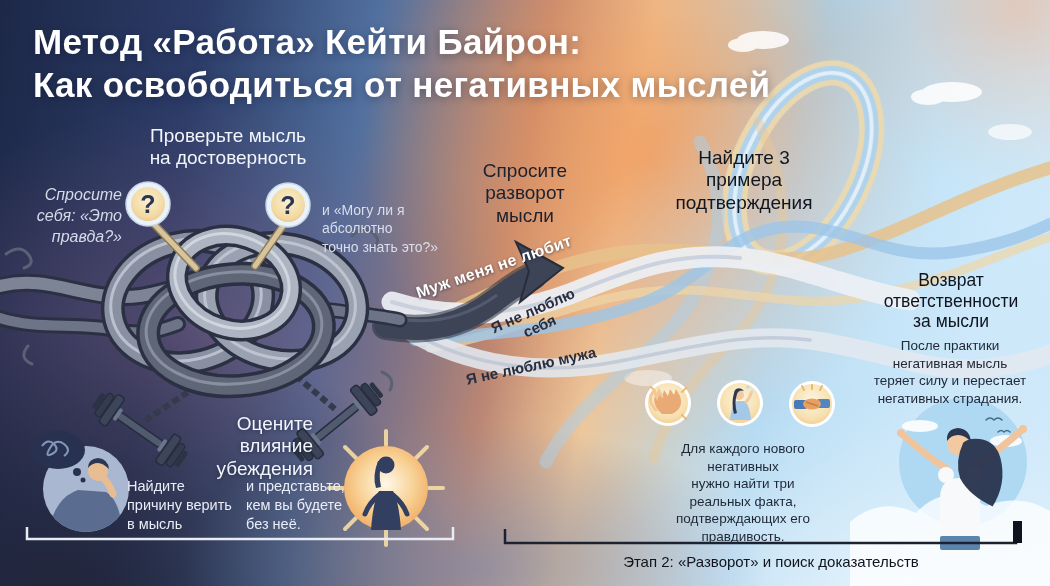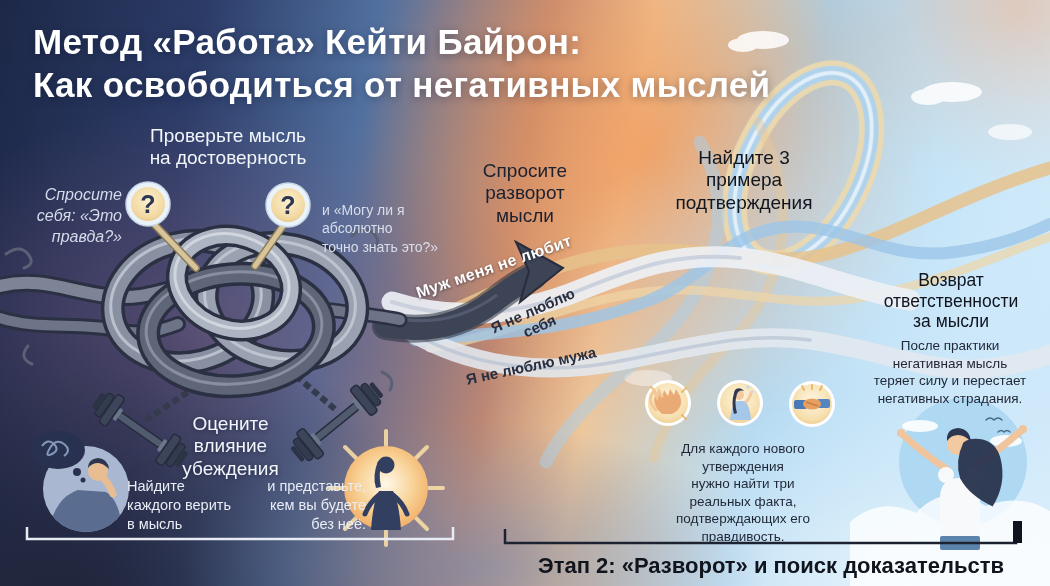--- a/index.html
+++ b/index.html
@@ -24,29 +24,29 @@
   #title { left:33px; top:20px; width:920px; font-size:35px; font-weight:700; line-height:1.24;
            color:#ffffff; letter-spacing:.3px; text-shadow:0 2px 8px rgba(10,20,45,.35); }
   #verify-heading { left:128px; top:125px; width:200px; font-size:19px; color:#f2f5fa; }
   #ask-left  { left:30px;  top:184px; width:92px;  font-size:16px; color:#d4dae8; text-align:right; line-height:1.32;font-style:italic; }
   #ask-right { left:322px; top:185px; width:130px; font-size:14px; color:#d8deea; line-height:1.32;margin-top:16px; }
   #turnaround-heading { left:450px; top:160px; width:150px; font-size:19px; color:#1b2130; }
   #examples-heading   { left:655px; top:147px; width:178px; font-size:19px; color:#12161f; }
   #examples-note      { left:645px; top:440px; width:196px; font-size:13.5px; color:#1f2736; line-height:1.3; }
   #resp-heading { left:862px; top:270px; width:178px; font-size:17.5px; color:#0f141e; }
   #resp-body    { left:850px; top:337px; width:200px; font-size:13.5px; color:#222938; line-height:1.3; }
-  #impact-heading { left:148px; top:413px; width:165px; font-size:19px; color:#f2f5fa; text-shadow:0 1px 4px rgba(10,20,45,.5); }
+  #impact-heading { left:148px; top:413px; width:165px; font-size:19px; color:#f2f5fa; text-shadow:0 1px 4px rgba(10,20,45,.5);text-align:right; }
   #impact-left  { left:127px; top:477px; width:114px; font-size:14.5px; color:#e9edf6; line-height:1.3; }
-  #impact-right { left:246px; top:477px; width:120px; font-size:14.5px; color:#e9edf6; line-height:1.3;text-align:right; }
+  #impact-right { left:246px; top:477px; width:120px; font-size:14.5px; color:#e9edf6; line-height:1.3; }
   .ribbon-label { font-weight:700; text-align:center; }
   #ribbon-neg  { left:408px; top:258px; width:172px; font-size:16px; color:#ffffff; transform:rotate(-19deg); letter-spacing:.4px; text-shadow:0 1px 3px rgba(15,20,35,.6); }
   #ribbon-self { left:473px; top:301px; width:126px; font-size:15px; color:#272e40; transform:rotate(-24deg); }
   #ribbon-husb { left:464px; top:357px; width:134px; font-size:15px; color:#272e40; transform:rotate(-12deg); }
   #stage1-label { left:30px;  top:549px; width:424px; font-size:16.5px; font-weight:700; color:#eef1f7; text-align:center; text-shadow:0 1px 3px rgba(10,18,38,.6); }
-  #stage2-label { left:520px; top:553px; width:502px; font-size:22px; font-weight:700; color:#10141d; text-align:center; }
+  #stage2-label { left:520px; top:553px; width:502px; font-size:15px; font-weight:400; color:#10141d; text-align:center; }
   svg text { font-family:"Liberation Sans","DejaVu Sans",sans-serif; }
 </style>
 </head>
 <body>
 
 <div id="stage">
 
   <svg class="abs" width="1050" height="586" viewBox="0 0 1050 586" aria-hidden="true">
     <defs>
       <radialGradient id="sunGrad" cx="50%" cy="45%" r="60%">
@@ -276,39 +276,39 @@
 абсолютно
 точно знать это?»</div>
 
   <div class="abs ml hdg ctr" id="turnaround-heading">Спросите
 разворот
 мысли</div>
   <div class="abs ml hdg ctr" id="examples-heading">Найдите 3
 примера
 подтверждения</div>
   <div class="abs ml ctr" id="examples-note">Для каждого нового
-утверждения
+негативных
 нужно найти три
 реальных факта,
 подтверждающих его
 правдивость.</div>
 
   <div class="abs ml hdg ctr" id="resp-heading">Возврат
 ответственности
 за мысли</div>
   <div class="abs ml ctr" id="resp-body">После практики
 негативная мысль
 теряет силу и перестает
 негативных страдания.</div>
 
   <div class="abs ml hdg ctr" id="impact-heading">Оцените
 влияние
 убеждения</div>
   <div class="abs ml" id="impact-left">Найдите
-каждого верить
+причину верить
 в мысль</div>
   <div class="abs ml" id="impact-right">и представьте,
 кем вы будете
 без неё.</div>
 
   <div class="abs ribbon-label" id="ribbon-neg">Муж меня не любит</div>
   <div class="abs ribbon-label" id="ribbon-self">Я не люблю себя</div>
   <div class="abs ribbon-label" id="ribbon-husb">Я не люблю мужа</div>
 
   <div class="abs" id="stage2-label">Этап 2: «Разворот» и поиск доказательств</div>

